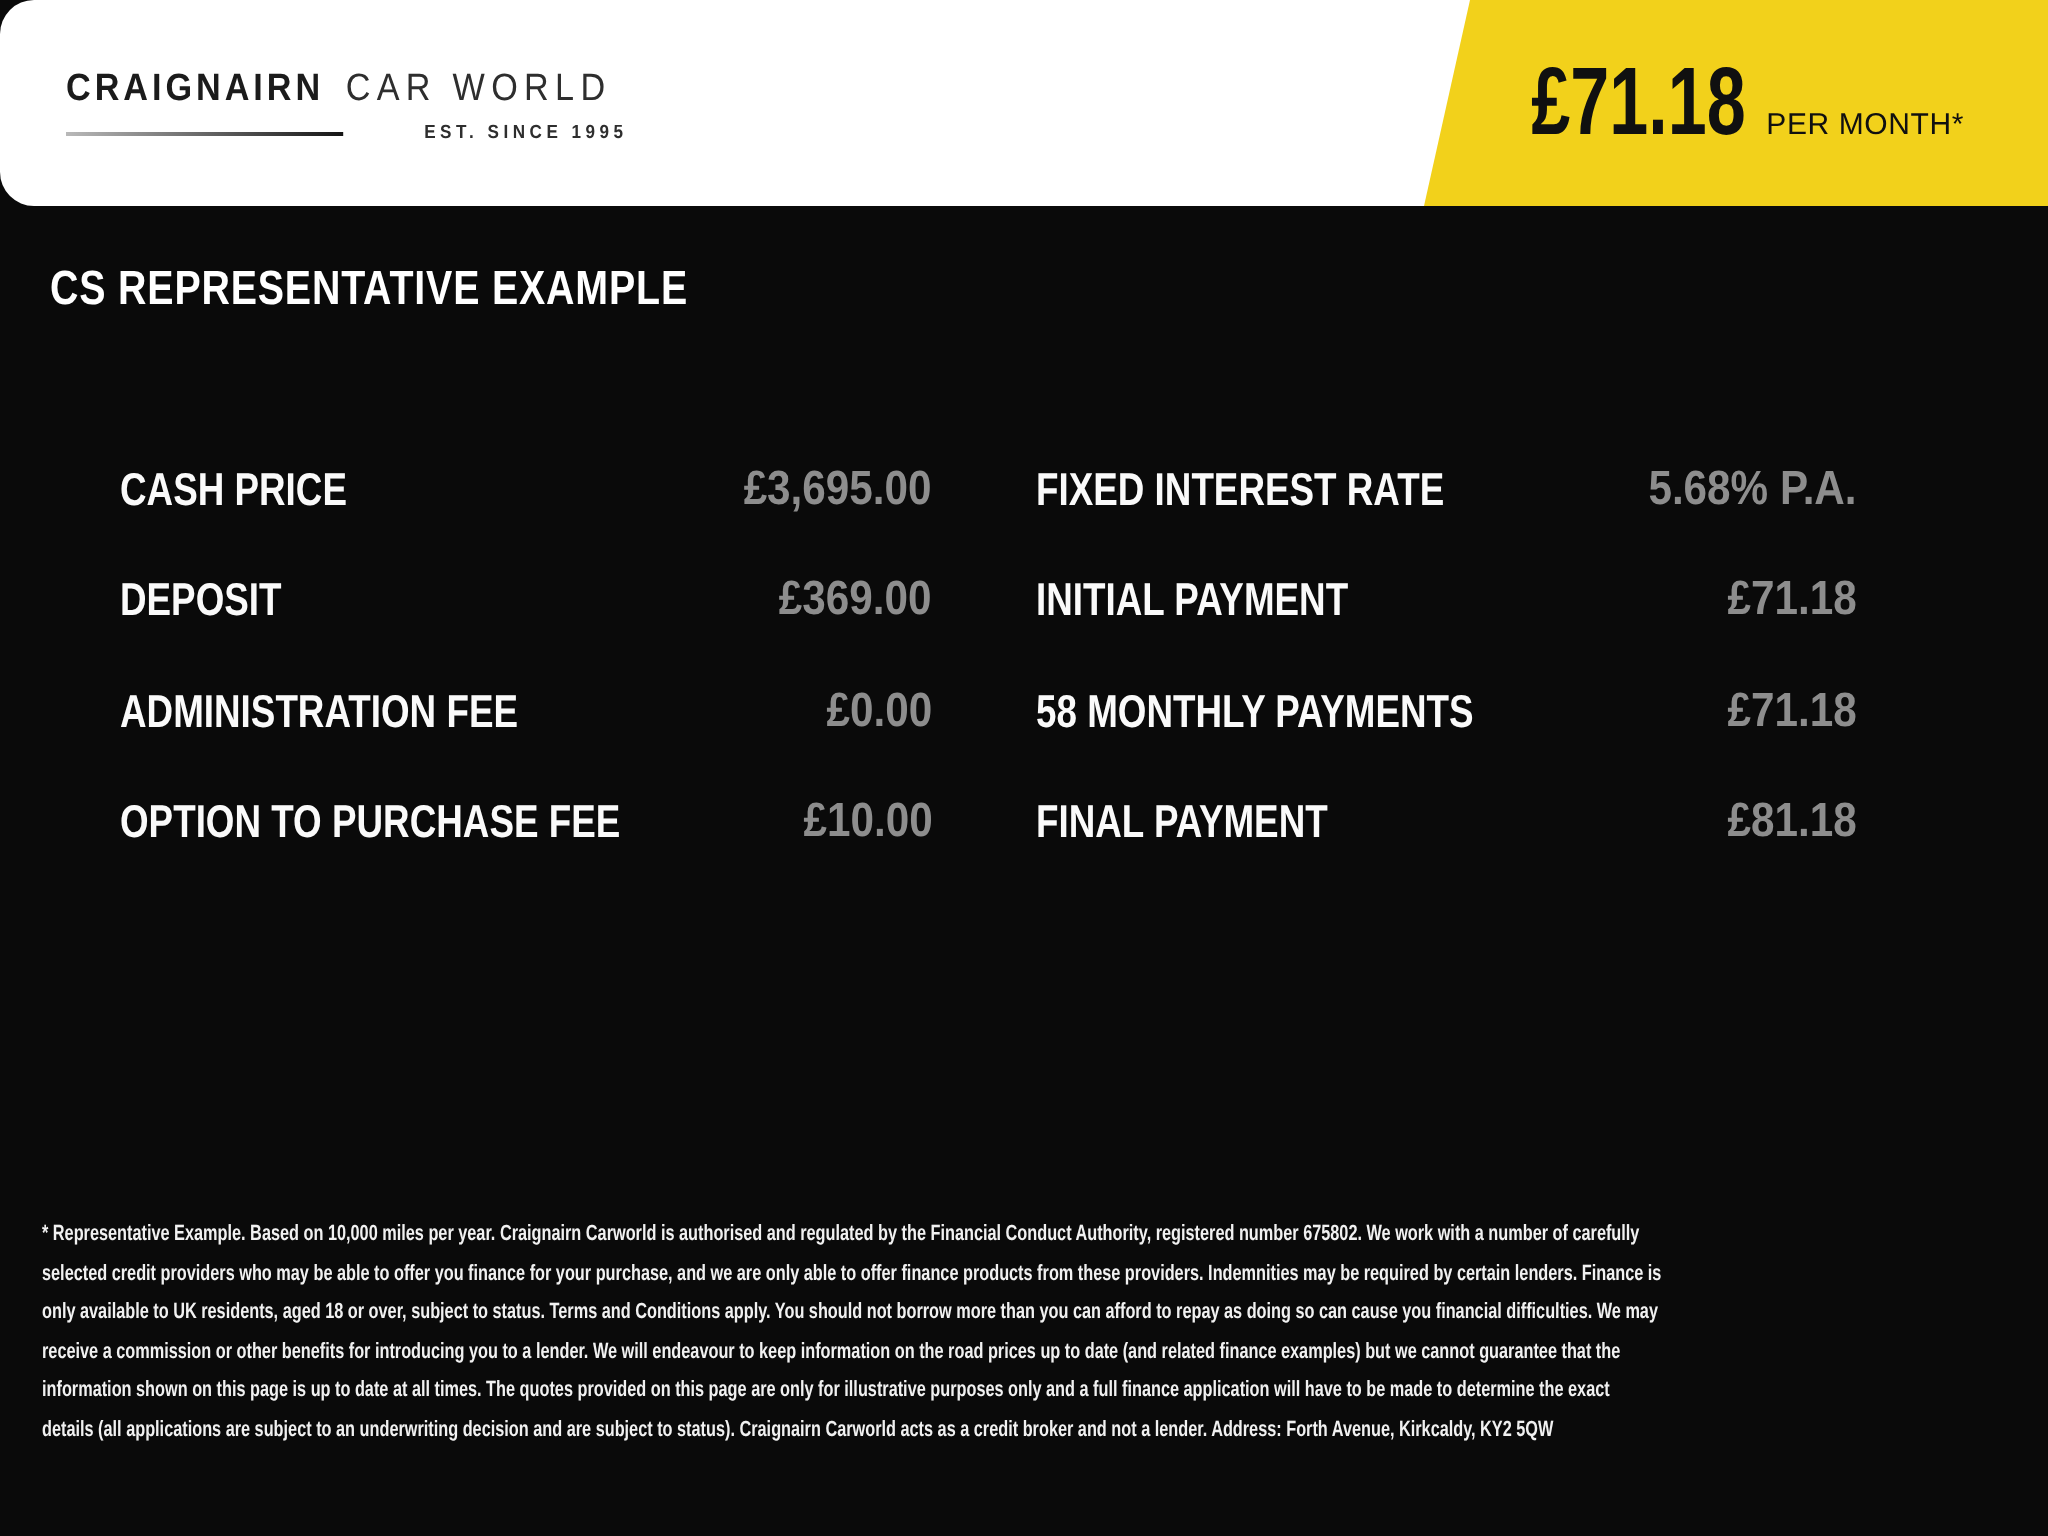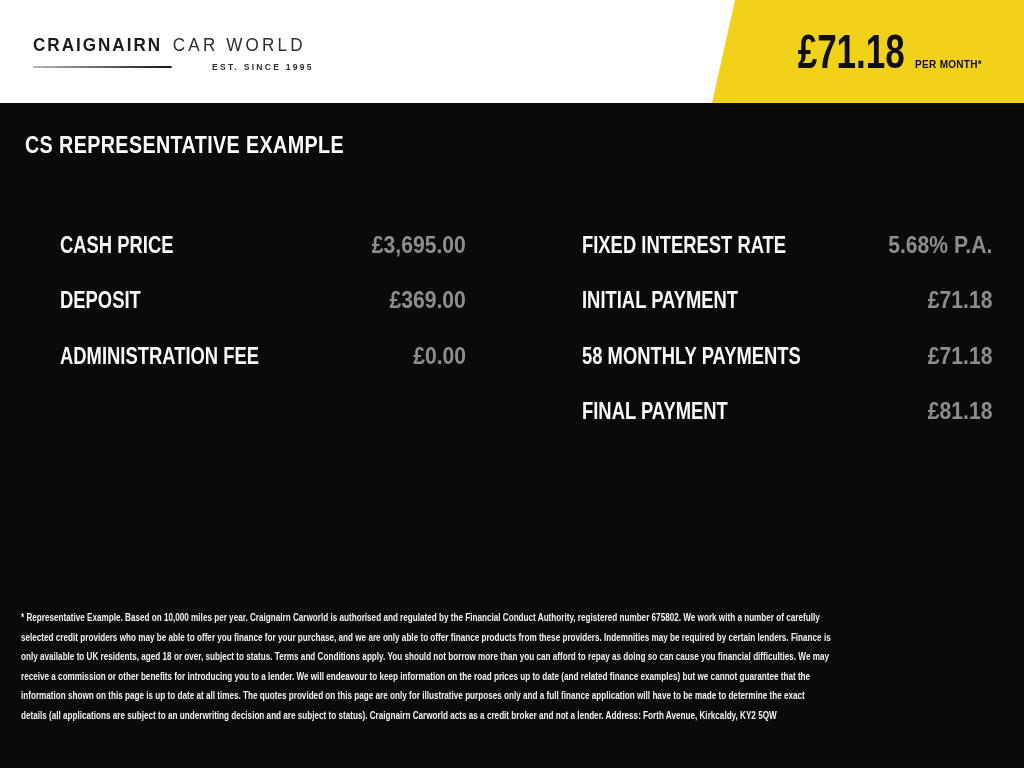--- a/index.html
+++ b/index.html
@@ -4,21 +4,21 @@
 <style>
   * { margin:0; padding:0; box-sizing:border-box; }
   html,body { background:#2a2a2a; }
   .page {
     position:relative; width:1024px; height:768px; overflow:hidden;
     background:#0a0a0a;
     font-family:"Liberation Sans", sans-serif;
   }
 
   
-  .header { position:absolute; top:0; left:0; width:1024px; height:103px; background:#ffffff; }
+  .header { position:absolute; top:0; left:0; width:1024px; height:103px; background:#ffffff;border-radius:17px; }
 
   .logo { position:absolute; left:33px; top:34px; width:312px; transform:scaleX(0.9); transform-origin:left top; }
   .logo-row1 { display:flex; align-items:baseline; gap:12px; white-space:nowrap; }
   .logo-primary { font-size:19px; font-weight:700; letter-spacing:2.2px; color:#1b1b1b; }
   .logo-secondary { font-size:19px; font-weight:400; letter-spacing:3.5px; color:#2e2e2e; }
   .logo-row2 { display:flex; justify-content:space-between; align-items:center; margin-top:5px; }
   .logo-underline { width:154px; height:2px; background:linear-gradient(to right, #b9b9b9, #141414); }
   .logo-tagline { font-size:9.5px; font-weight:700; letter-spacing:2.5px; color:#2e2e2e; white-space:nowrap; }
 
   .banner {
@@ -26,33 +26,33 @@
     background:#F2D11B;
     clip-path:polygon(23px 0, 100% 0, 100% 100%, 0 100%);
     display:flex; align-items:center; justify-content:flex-end;
     padding-right:42px;
   }
   .banner-inner { display:flex; align-items:baseline; gap:10px; }
   .banner-amount {
     font-size:48px; font-weight:700; color:#101010; white-space:nowrap;
     transform:scaleX(0.73); transform-origin:right bottom;
   }
-  .banner-period { font-size:10px; font-weight:700; letter-spacing:0.3px; color:#101010; white-space:nowrap; }
+  .banner-period { font-size:15px; font-weight:400; letter-spacing:0.3px; color:#101010; white-space:nowrap; }
 
   
   .page-title {
     position:absolute; left:25px; top:131px;
     font-size:24px; font-weight:700; color:#ffffff; white-space:nowrap;
     transform:scaleX(0.82); transform-origin:left top; letter-spacing:0.5px;
   }
 
   
   .finance-table {
     position:absolute; left:60px; top:217px; width:906px;
-    display:grid; grid-template-columns:406px 410px; column-gap:116px;
+    display:grid; grid-template-columns:406px 410px; column-gap:52px;
   }
   .finance-row { position:relative; height:55.5px; }
   .finance-label {
     position:absolute; left:0; top:50%; white-space:nowrap;
     font-size:23px; font-weight:700; color:#fafafa;
     transform:translateY(-50%) scaleX(0.8); transform-origin:left center;
   }
   .finance-value {
     position:absolute; right:0; top:50%; white-space:nowrap;
     font-size:24px; font-weight:700; color:#8d8d8d;
@@ -102,20 +102,24 @@
         <span class="finance-value">£3,695.00</span>
       </div>
       <div class="finance-row">
         <span class="finance-label">DEPOSIT</span>
         <span class="finance-value">£369.00</span>
       </div>
       <div class="finance-row">
         <span class="finance-label">ADMINISTRATION FEE</span>
         <span class="finance-value">£0.00</span>
       </div>
+      <div class="finance-row">
+        <span class="finance-label">OPTION TO PURCHASE FEE</span>
+        <span class="finance-value">£10.00</span>
+      </div>
     </div>
 
     <div class="finance-col">
       <div class="finance-row">
         <span class="finance-label">FIXED INTEREST RATE</span>
         <span class="finance-value">5.68% P.A.</span>
       </div>
       <div class="finance-row">
         <span class="finance-label">INITIAL PAYMENT</span>
         <span class="finance-value">£71.18</span>

